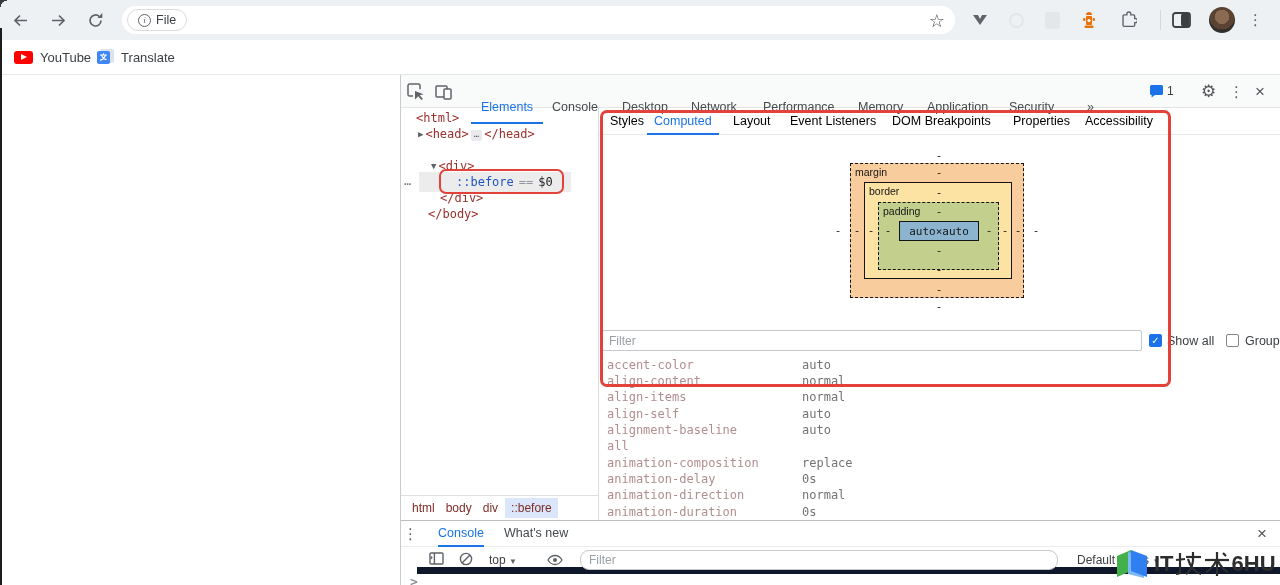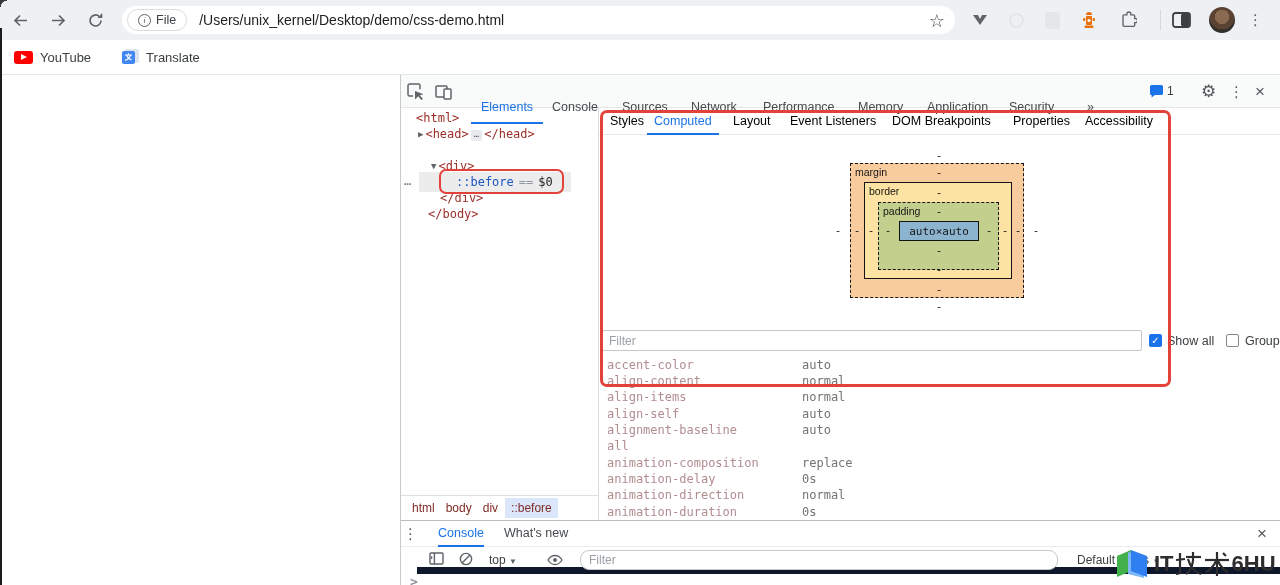--- a/index.html
+++ b/index.html
@@ -101,21 +101,20 @@
       <svg width="17" height="17" viewBox="0 0 17 17">
         <path d="M14 8.5a5.5 5.5 0 1 1-1.7-4" stroke="#5f6368" stroke-width="1.7" fill="none"></path>
         <path d="M15.3 1.1v4.8h-4.8z" fill="#5f6368"></path>
       </svg>
     </span>
   <div id="omnibox">
     <div id="chip">
       <span class="infoic">i</span>
       <span class="lbl">File</span>
     </div>
-    <span id="url">/Users/unix_kernel/Desktop/demo/css-demo.html</span>
     <span id="star">☆</span>
   </div>
   <span class="navic" style="left:972px">
       <svg width="16" height="12" viewBox="0 0 16 12">
         <path d="M1 1l7 10L15 1H10L8 5 6 1z" fill="#606469"></path>
       </svg>
     </span>
   <span class="navic" style="left:1009px">
       <span style="width:15px;height:15px;border:2px solid #e3e5e8;border-radius:50%;display:block"></span>
     </span>
@@ -148,21 +147,21 @@
       <span style="width:26px;height:26px;border-radius:50%;display:block;background:radial-gradient(circle at 50% 38%, #8a6a50 0 34%, #5a4332 35% 60%, #33302c 61% 100%)"></span>
     </span>
   <span class="navic vdots" style="left:1248px">⋮</span>
 </div>
 
 <div id="bookmarks">
   <div class="bm" style="margin-left:14px">
     <span class="ytic"></span>
     <span>YouTube</span>
   </div>
-  <div class="bm" style="margin-left:31px">
+  <div class="bm" style="margin-left:6px">
     <span>
         <svg width="17" height="17" viewBox="0 0 17 17">
           <rect x="3" y="0" width="14" height="14" rx="2" fill="#dbe3ef"></rect>
           <rect x="0" y="2" width="13" height="13" rx="2" fill="#4086f4"></rect>
           <path d="M3 6h7M6.5 4.2v1.8M8.5 6c-.8 2.6-3.3 4.8-5.6 5.3M4.6 6c.6 2 2.9 4.2 5 4.8" stroke="#fff" stroke-width="1.1" fill="none"></path>
         </svg>
       </span>
     <span>Translate</span>
   </div>
 </div>
@@ -179,21 +178,21 @@
         </svg>
       </span>
     <span class="navic" style="left:34px;height:33px">
         <svg width="17" height="16" viewBox="0 0 17 16">
           <rect x="1" y="2" width="11" height="11" rx="1" fill="none" stroke="#5f6368" stroke-width="1.5"></rect>
           <rect x="9" y="5" width="7" height="10" rx="1" fill="#fff" stroke="#5f6368" stroke-width="1.5"></rect>
         </svg>
       </span>
     <span class="dtab sel" style="left:70px">Elements</span>
     <span class="dtab" style="left:141px">Console</span>
-    <span class="dtab" style="left:211px">Sources</span>
+    <span class="dtab" style="left:211px">Desktop</span>
     <span class="dtab" style="left:280px">Network</span>
     <span class="dtab" style="left:352px">Performance</span>
     <span class="dtab" style="left:447px">Memory</span>
     <span class="dtab" style="left:516px">Application</span>
     <span class="dtab" style="left:598px">Security</span>
     <span class="dtab" style="left:676px">»</span>
     <span style="position:absolute;left:748px;top:9px">
         <svg width="15" height="14" viewBox="0 0 15 14">
           <path d="M1 2.5A1.5 1.5 0 0 1 2.5 1h10A1.5 1.5 0 0 1 14 2.5v7a1.5 1.5 0 0 1-1.5 1.5H6l-3.4 2.6V11H2.5A1.5 1.5 0 0 1 1 9.5z" fill="#1a73e8"></path>
         </svg>

